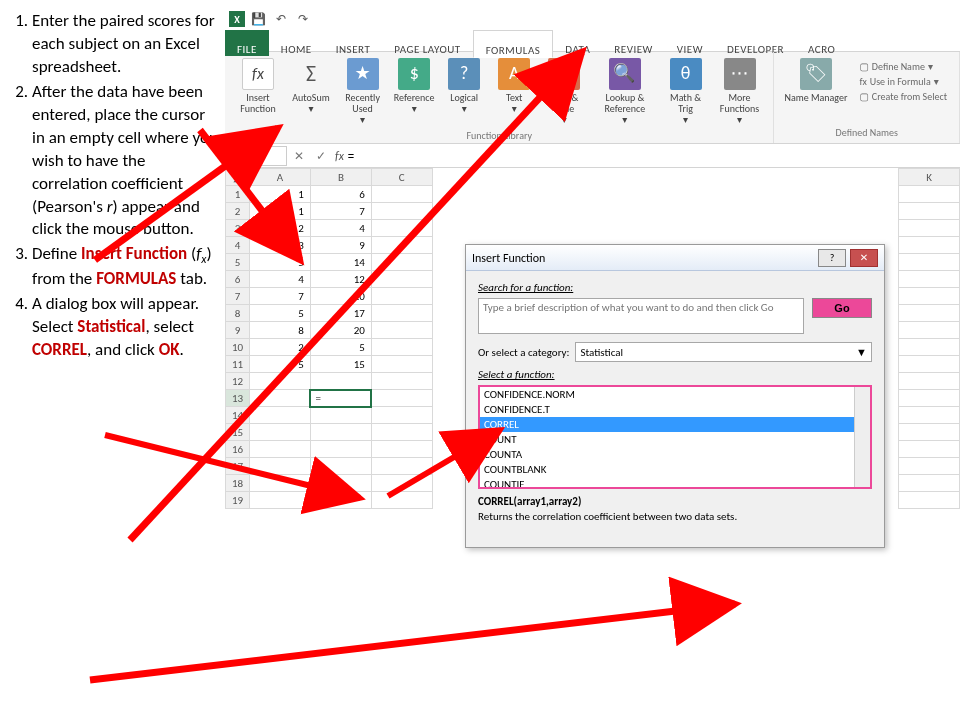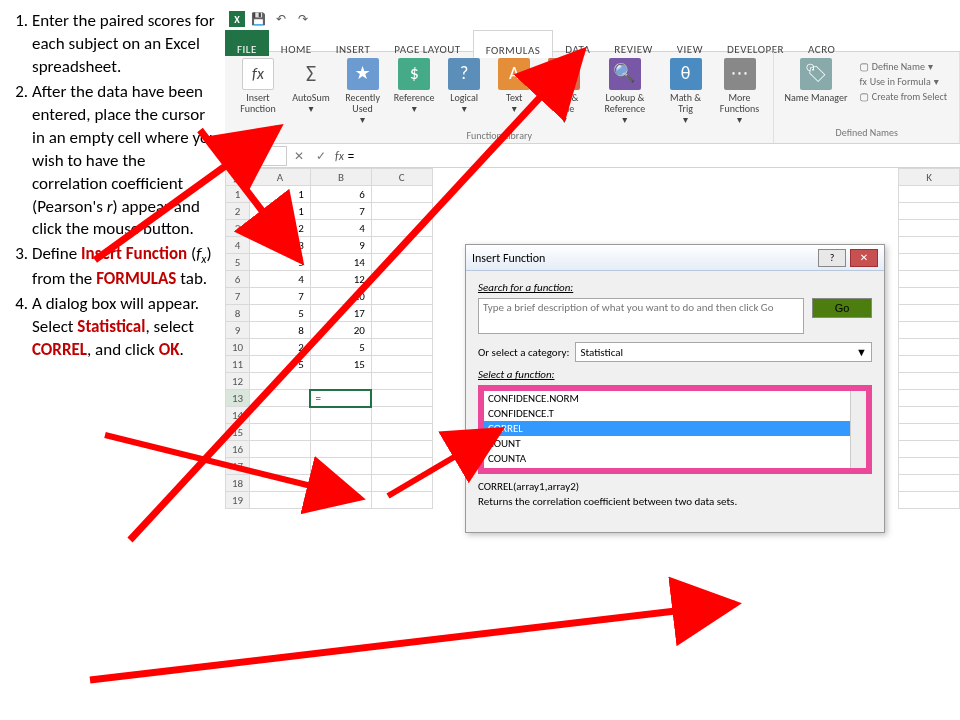--- a/index.html
+++ b/index.html
@@ -54,28 +54,28 @@
 .dialog { position: absolute; left: 465px; top: 244px; width: 420px; background: #f0f0f0; border: 1px solid #9a9a9a; box-shadow: 2px 2px 6px rgba(0,0,0,0.25); font-size: 11px; z-index: 10; }
 .dlg-title { height: 26px; background: linear-gradient(#fff,#e4ecf7); display: flex; align-items: center; justify-content: space-between; padding: 0 6px; border-bottom: 1px solid #b8c7de; }
 .dlg-title-text { font-size: 12px; color: #000; }
 .dlg-title-btns { display: flex; gap: 4px; }
 .dlg-title-btn { width: 28px; height: 18px; border: 1px solid #888; background: #e8e8e8; display: flex; align-items: center; justify-content: center; font-size: 10px; }
 .dlg-close { background: #c75050; color: #fff; border-color: #a03030; }
 .dlg-body { padding: 10px 12px; }
 .dlg-label { margin-bottom: 4px; font-style: italic; }
 .dlg-search-row { display:flex; gap:8px; margin-bottom:8px; }
 .dlg-search-input { flex:1; height: 36px; border: 1px solid #a7a7a7; background: #fff; padding: 2px 4px; color: #777; font-size: 11px; }
-.dlg-go { width: 60px; height: 20px; border: 1px solid #888; background: #4d7c0f; font-size: 11px; }
+.dlg-go { width: 60px; height: 20px; border: 1px solid #888; background: #ec4899; font-size: 11px; font-weight: bold; }
 .dlg-cat-row { display:flex; align-items:center; gap:6px; margin-bottom:6px; }
 .dlg-select { flex:1; height:20px; border:1px solid #a7a7a7; background:#fff; font-size:11px; padding:0 4px; position:relative; display:flex; align-items:center; justify-content:space-between; }
-.dlg-list { height: 89px; border: 6px solid #ec4899; background: #fff; overflow: hidden; position: relative; margin-bottom: 6px; }
+.dlg-list { height: 104px; border: 2px solid #ec4899; background: #fff; overflow: hidden; position: relative; margin-bottom: 6px; }
 .dlg-list-item { padding: 1px 4px; }
 .dlg-list-item.sel { background: #3399ff; color: #fff; }
 .dlg-list-scroll { position:absolute; right:0; top:0; bottom:0; width:16px; background:#eee; border-left:1px solid #ccc; }
-.dlg-syntax { font-weight: normal; margin-bottom: 2px; }
+.dlg-syntax { font-weight: bold; margin-bottom: 2px; }
 .dlg-desc { margin-bottom: 14px; }
 .dlg-footer { display:flex; justify-content:space-between; align-items:center; border-top:1px solid #ccc; padding:8px 12px; }
 .dlg-help { color: #0066cc; text-decoration: underline; cursor: pointer; }
 .dlg-actions { display:flex; gap:8px; }
 .dlg-btn { width: 72px; height: 22px; border: 1px solid #888; background: #f0f0f0; font-size: 11px; }
 .dlg-btn.default { border: 1px solid #3b7dd8; box-shadow: 0 0 0 1px #a7cdf2 inset; }
 
 .arrow-svg { position:absolute; left:0; top:0; width:960px; height:720px; pointer-events:none; z-index:40; }
 </style>
 </head>

